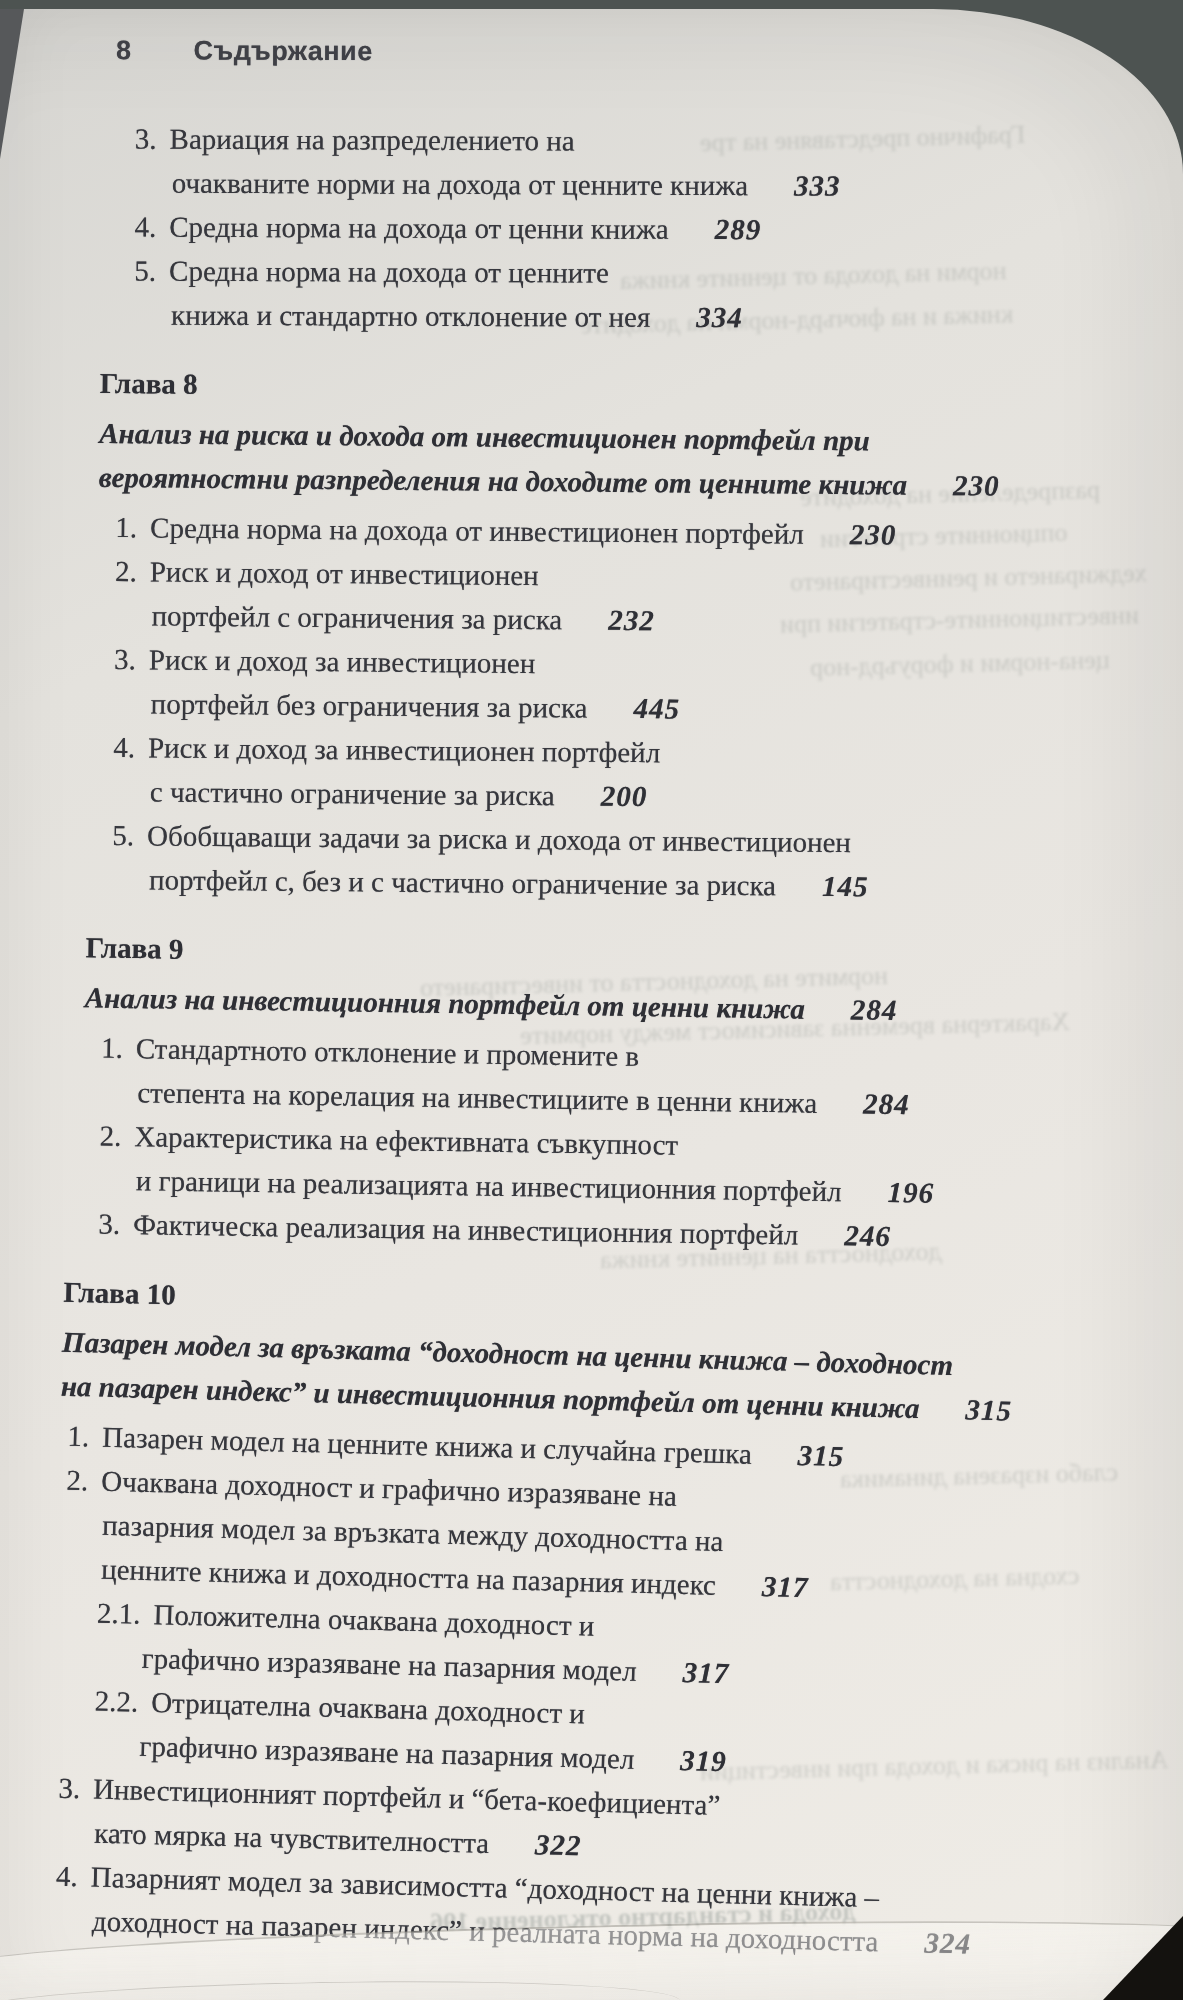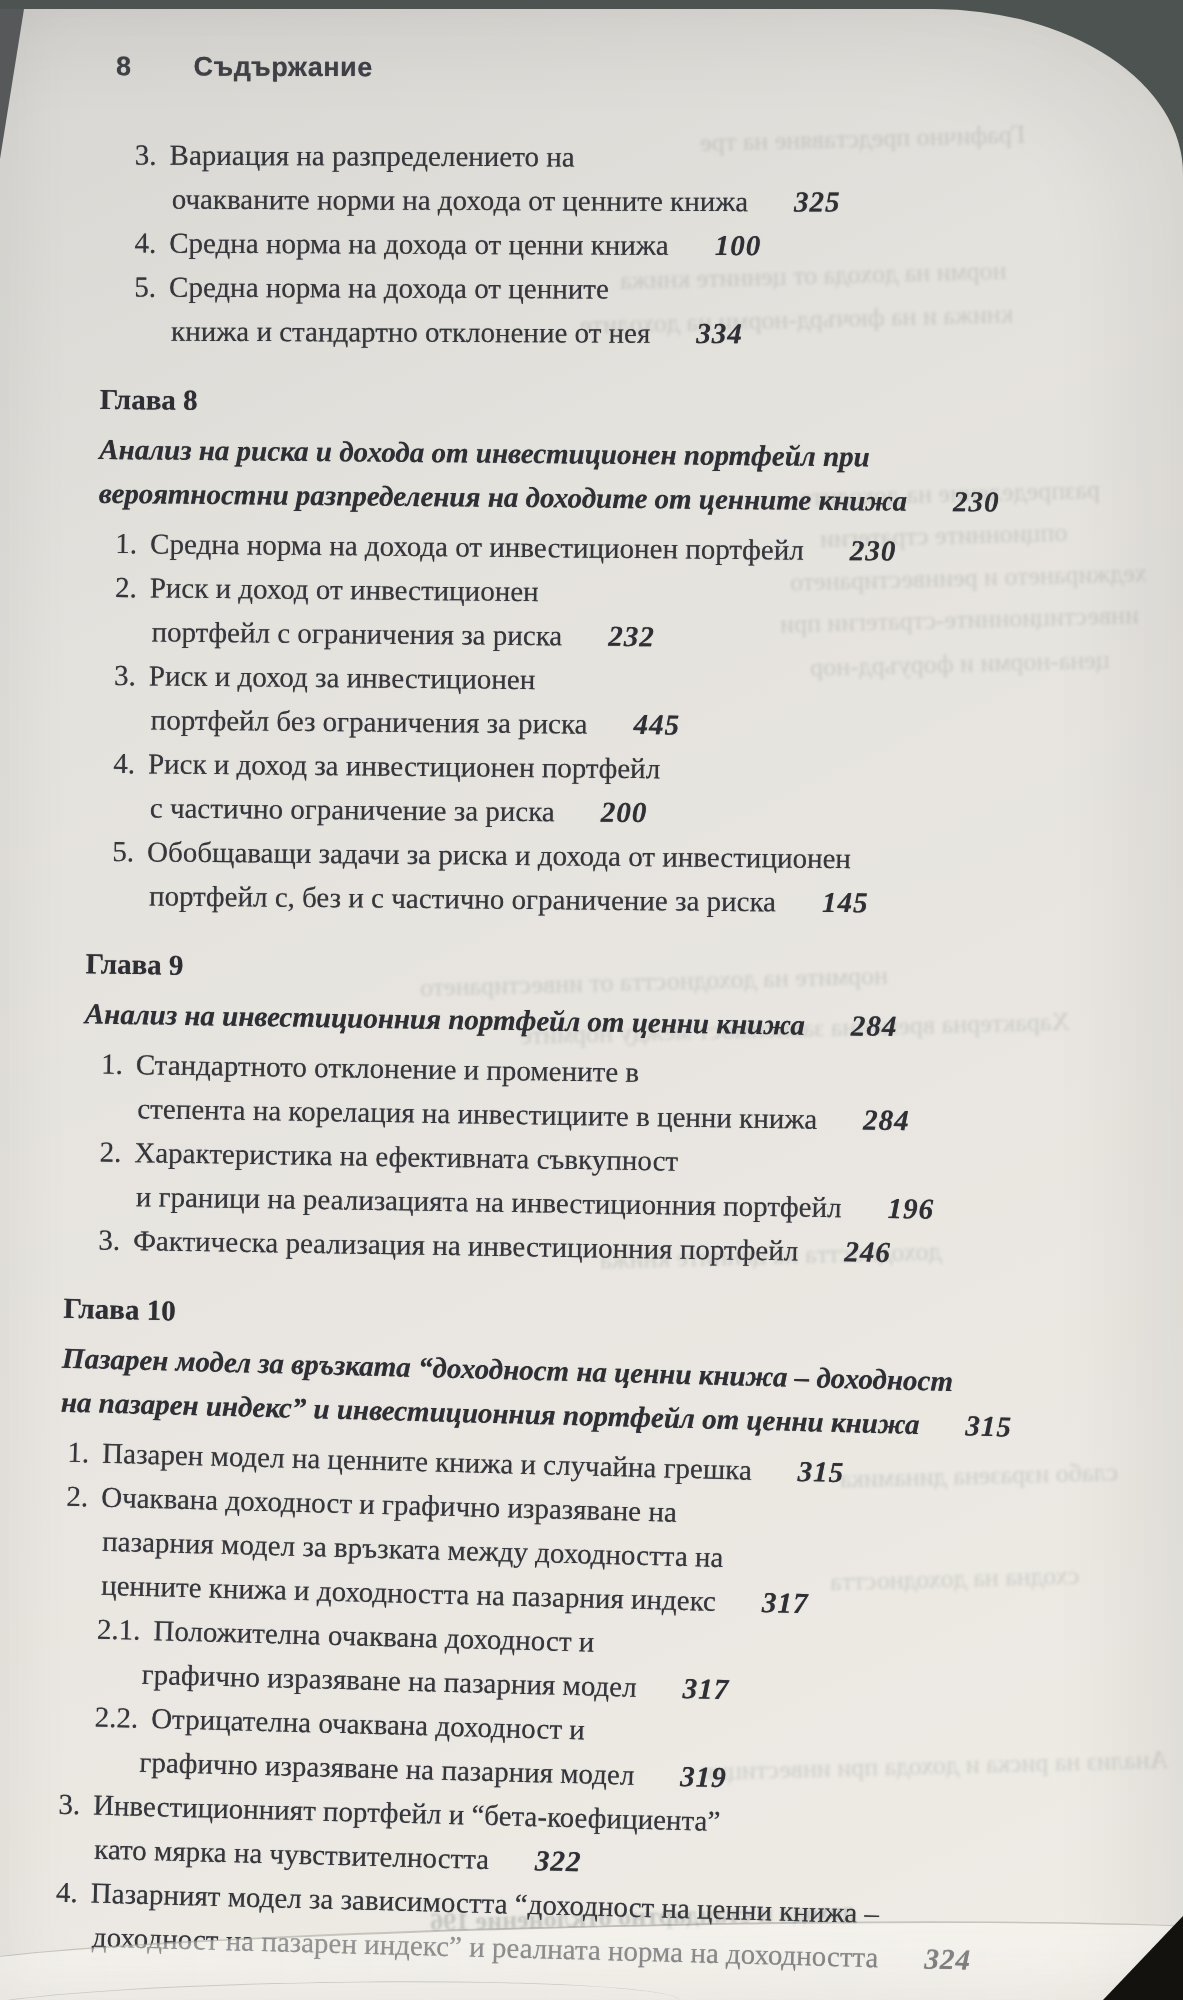--- a/index.html
+++ b/index.html
@@ -16,21 +16,21 @@
     box-shadow:inset -55px 35px 90px rgba(0,0,0,0.055), inset 25px -10px 60px rgba(0,0,0,0.04);
   }
   .wedge-tl{position:absolute;left:0;top:9px;width:24px;height:150px;background:#56585a;clip-path:polygon(0 0,100% 0,0 100%)}
   .corner-br{position:absolute;right:0;bottom:0;width:80px;height:84px;background:#14120f;clip-path:polygon(100% 0,100% 100%,0 100%)}
   .edge1{position:absolute;left:-60px;top:1916px;width:1350px;height:200px;
     border-top:2px solid rgba(115,112,104,0.35);border-radius:60% / 35px;
     transform:rotate(-1.3deg);
     background:linear-gradient(rgba(250,248,243,0.5),rgba(240,238,232,0));}
   .edge2{position:absolute;left:-40px;top:1973px;width:720px;height:60px;
     border-top:1.5px solid rgba(115,112,104,0.28);border-radius:50% / 25px;transform:rotate(-1deg)}
-  .content{position:relative;padding-top:44px}
+  .content{position:relative;padding-top:28px}
   .header{padding-left:116px;font-family:"Liberation Sans",sans-serif;font-weight:700;
     color:#3f4046;font-size:27px;letter-spacing:.5px;transform:rotate(0.2deg);text-shadow:0 0 .8px rgba(63,64,70,.6)}
   .hnum{margin-right:62px}
   .sec{transform-origin:0 0}
   .sec0{padding-left:118px;transform:rotate(0.25deg);margin-top:48px}
   .sec1{padding-left:100px;transform:rotate(0.55deg)}
   .sec2{padding-left:86px;transform:rotate(0.9deg)}
   .sec3{padding-left:64px;transform:rotate(1.5deg)}
   .l{line-height:44px;font-size:29px;color:#36373d;white-space:nowrap;text-shadow:0 0 .7px rgba(54,55,61,.7)}
   .entry{margin-left:17px}
@@ -72,24 +72,24 @@
   <div class="content">
 
     <div class="header">
       <span class="hnum">8</span><span>Съдържание</span>
     </div>
 
     <div class="sec sec0">
       <div class="items">
         <div class="entry">
           <div class="l"><span class="num">3.</span><span>Вариация на разпределението на</span></div>
-          <div class="l cont"><span>очакваните норми на дохода от ценните книжа</span><span class="pg">325</span></div>
+          <div class="l cont"><span>очакваните норми на дохода от ценните книжа</span><span class="pg">333</span></div>
         </div>
         <div class="entry">
-          <div class="l"><span class="num">4.</span><span>Средна норма на дохода от ценни книжа</span><span class="pg">100</span></div>
+          <div class="l"><span class="num">4.</span><span>Средна норма на дохода от ценни книжа</span><span class="pg">289</span></div>
         </div>
         <div class="entry">
           <div class="l"><span class="num">5.</span><span>Средна норма на дохода от ценните</span></div>
           <div class="l cont"><span>книжа и стандартно отклонение от нея</span><span class="pg">334</span></div>
         </div>
       </div>
     </div>
 
     <div class="sec sec1">
       <div class="chapter-label">Глава 8</div>

